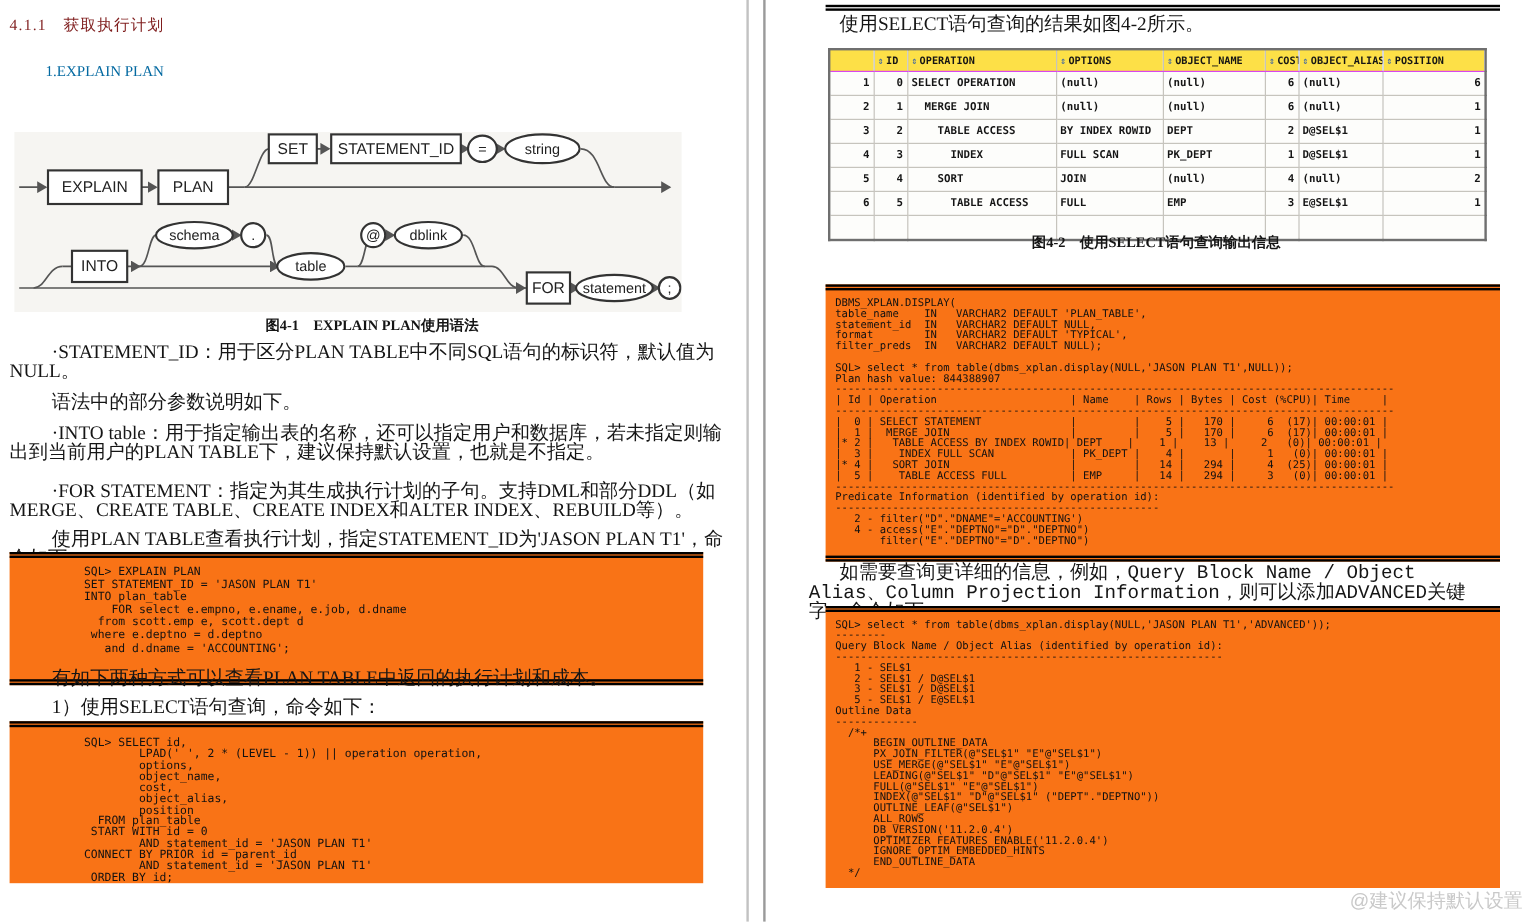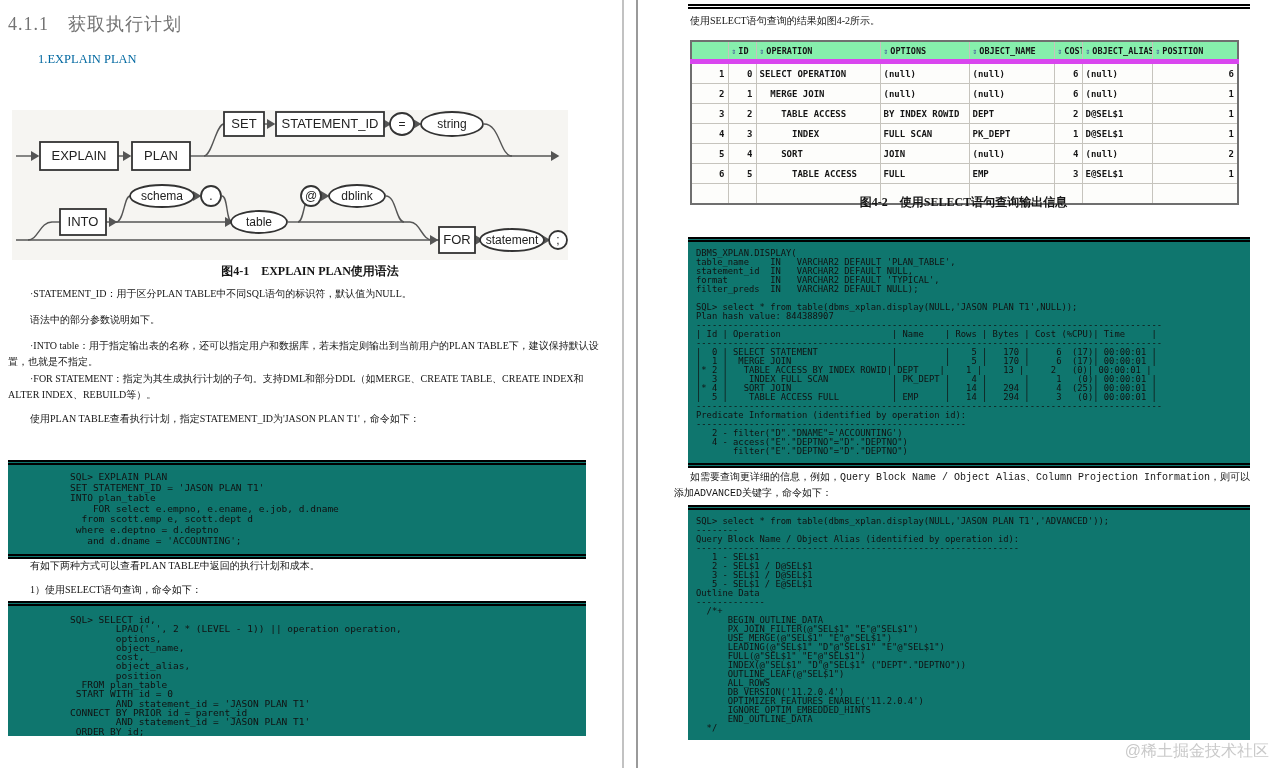--- a/index.html
+++ b/index.html
@@ -5,53 +5,53 @@
   html,body{margin:0;padding:0;}
   body{
     width:1281px;height:768px;position:relative;overflow:hidden;
     background:#ffffff;color:#151515;
     font-family:"Liberation Serif","DejaVu Serif",serif;
   }
   .abs{position:absolute;}
   
   .divider-line{position:absolute;top:0;height:768px;width:2px;background:#b9b9b9;}
   
-  .h-sect{font-size:18px;color:#737373;letter-spacing:1px;}
+  .h-sect{font-size:13px;color:#7f1d1d;letter-spacing:1px;}
   .h-sub{font-size:12.5px;color:#0369a1;}
-  .para{font-size:10px;line-height:16px;margin:0 0 10px 0;}
+  .para{font-size:16px;line-height:16px;margin:0 0 10px 0;}
   .ind{text-indent:2.2em;}
   .ind-r{text-indent:1.6em;}
   .caption{font-size:12px;font-weight:bold;text-align:center;}
   
-  .codeblock{background:#0f766e;}
+  .codeblock{background:#f97316;}
   .codeblock pre{
     margin:0;font-family:"DejaVu Sans Mono","Liberation Mono",monospace;
     color:#111;white-space:pre;
   }
   .b-top{border-top:5px double #000;}
   .b-bottom{border-bottom:5px double #000;}
-  .code-left pre{font-size:9.5px;line-height:10.6px;padding:7px 2px 8px 62px;}
+  .code-left pre{font-size:9.5px;line-height:10.6px;padding:7px 2px 20px 62px;}
   .code-left2 pre{font-size:9.5px;line-height:9.3px;padding:9px 2px 0 62px;}
   .code-right pre{font-size:8.8px;line-height:9.0px;padding:7px 2px 7px 8px;}
   
   .diagram{background:#f6f5f2;}
   .diagram text{font-family:"Liberation Sans","DejaVu Sans",sans-serif;fill:#222;}
   .diagram .kw{font-size:13px;}
   .diagram .op{font-size:12px;}
   
   .note-wrap{display:flex;align-items:flex-start;font-size:12.5px;line-height:16px;margin:0 0 10px 0;}
   .note-icon{width:14px;height:14px;border-radius:50%;background:#4a4a4a;display:inline-block;position:relative;flex:0 0 14px;margin-top:1px;}
   .note-icon::after{content:"";position:absolute;left:4px;top:4px;width:6px;height:6px;background:#fff;border-radius:1px;}
   .note-label{font-size:6.5px;line-height:6.5px;width:8px;display:inline-block;margin:0 2px 0 1px;color:#333;}
   
   table.fig42{border-collapse:collapse;table-layout:fixed;width:547px;
     font-family:"DejaVu Sans Mono","Liberation Mono",monospace;font-size:9px;font-weight:bold;
     border:2px solid #6f6f6f;background:#fdfdfb;}
   table.fig42 th,table.fig42 td{border:1px solid #c6c4bd;padding:2px 3px;overflow:hidden;white-space:pre;}
-  table.fig42 th{background:#86efac;text-align:left;font-size:8.5px;height:13px;border-bottom:5px solid #d946ef;}
+  table.fig42 th{background:#fde047;text-align:left;font-size:8.5px;height:13px;border-bottom:1px solid #d946ef;}
   table.fig42 td{height:15px;}
   .sort-icon{color:#4a6d9e;font-size:8px;margin-right:2px;}
   .ta-r{text-align:right;}
   .filler td{height:9px;border-left:none;border-right:none;}
   
   .watermark{font-family:"Liberation Sans","DejaVu Sans",sans-serif;font-size:16px;color:#c9c9c9;}
 </style>
 </head>
 <body>
 
@@ -139,21 +139,21 @@
         <text class="op" x="546" y="134">;</text>
       </g>
     </svg>
   </div>
 
   <div class="abs caption" style="left:0;top:263px;width:620px;">图4-1　EXPLAIN PLAN使用语法</div>
 
   <div class="abs" style="left:8px;top:286px;width:604px;">
     <p class="para ind">·STATEMENT_ID：用于区分PLAN TABLE中不同SQL语句的标识符，默认值为NULL。</p>
     <p class="para ind">语法中的部分参数说明如下。</p>
-    <p class="para ind" style="margin-bottom:1px;">·INTO table：用于指定输出表的名称，还可以指定用户和数据库，若未指定则输出到当前用户的PLAN TABLE下，建议保持默认设置，也就是不指定。</p>
+    <p class="para ind" style="margin-bottom:16px;">·INTO table：用于指定输出表的名称，还可以指定用户和数据库，若未指定则输出到当前用户的PLAN TABLE下，建议保持默认设置，也就是不指定。</p>
     <p class="para ind" style="margin-bottom:8px;">·FOR STATEMENT：指定为其生成执行计划的子句。支持DML和部分DDL（如MERGE、CREATE TABLE、CREATE INDEX和ALTER INDEX、REBUILD等）。</p>
     <p class="para ind">使用PLAN TABLE查看执行计划，指定STATEMENT_ID为'JASON PLAN T1'，命令如下：</p>
   </div>
 
   <div class="abs codeblock code-left b-top b-bottom" style="left:8px;top:460px;width:578px;">
     <pre>SQL&gt; EXPLAIN PLAN
 SET STATEMENT_ID = 'JASON PLAN T1'
 INTO plan_table
     FOR select e.empno, e.ename, e.job, d.dname
   from scott.emp e, scott.dept d
@@ -341,13 +341,13 @@
       OUTLINE_LEAF(@"SEL$1")
       ALL_ROWS
       DB_VERSION('11.2.0.4')
       OPTIMIZER_FEATURES_ENABLE('11.2.0.4')
       IGNORE_OPTIM_EMBEDDED_HINTS
       END_OUTLINE_DATA
   */</pre>
   </div>
 </div>
 
-<div class="abs watermark" style="right:12px;bottom:6px;">@稀土掘金技术社区</div>
+<div class="abs watermark" style="right:12px;bottom:6px;">@建议保持默认设置</div>
 
 </body></html>

